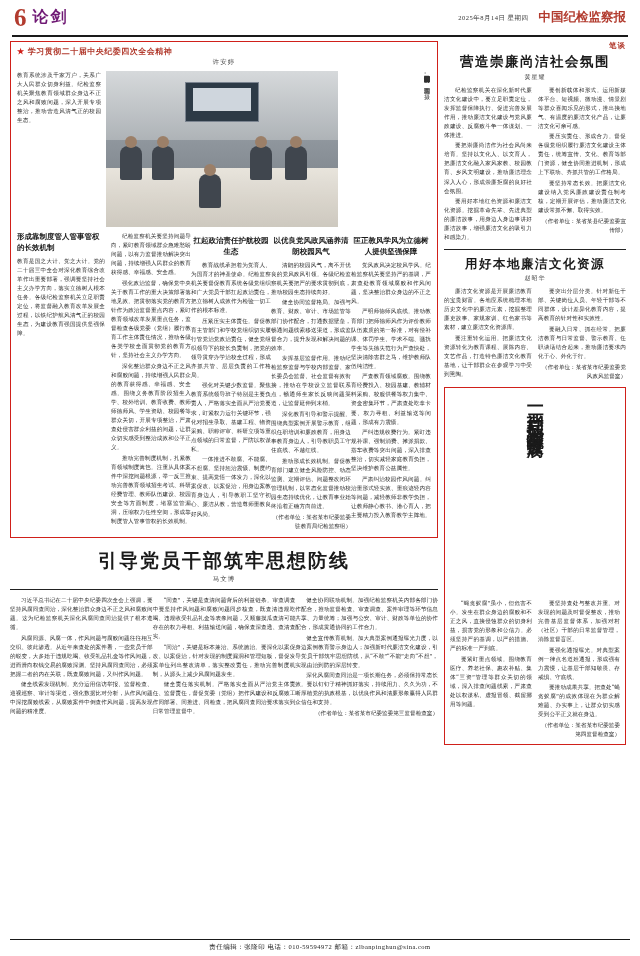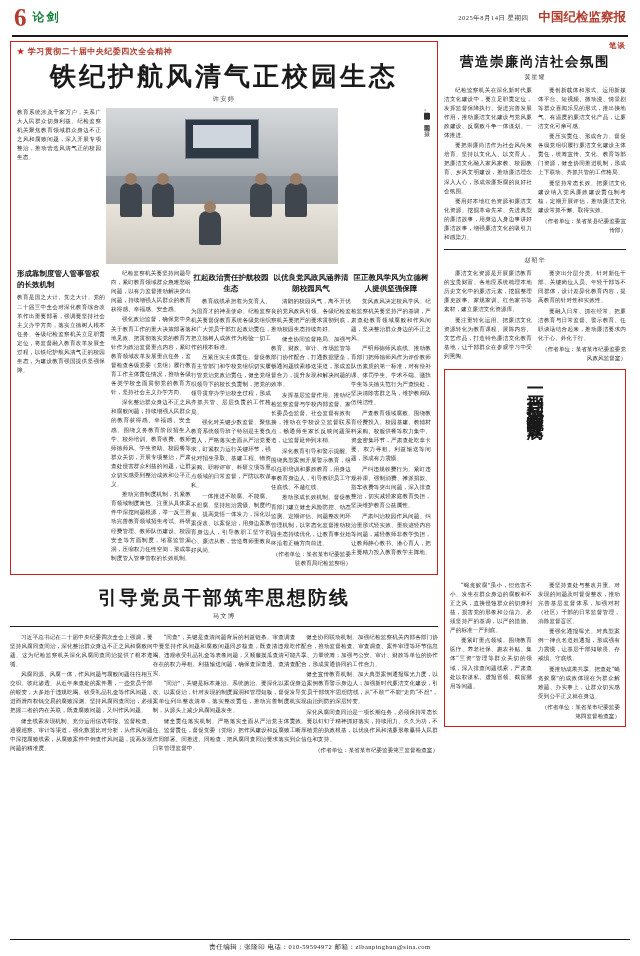--- a/index.html
+++ b/index.html
@@ -30,24 +30,24 @@
   }
   .page-num {
     font-size: 25px;
     color: #b23b2e;
     font-weight: bold;
     line-height: 1;
     margin-right: 6px;
     font-family: "Liberation Serif", serif;
   }
   .section-name {
-    font-size: 12px;
+    font-size: 16px;
     font-weight: bold;
     letter-spacing: 2px;
-    color: #15803d;
+    color: #701a75;
   }
   .masthead-right {
     margin-left: auto;
     display: flex;
     align-items: flex-end;
     gap: 10px;
     text-align: center;
   }
   .date-line {
     font-size: 6.5px;
@@ -274,21 +274,20 @@
 
   <div class="body-grid">
 
     <div class="left-col">
 
       <div class="redbox">
         <div class="kicker">
           <span class="star">★</span>
           <span>学习贯彻二十届中央纪委四次全会精神</span>
         </div>
-        <div class="headline-main">铁纪护航风清气正校园生态</div>
         <div class="byline">许安婷</div>
 
         <div class="photo-row">
           <div class="sidetext">
             <div class="txt">教育系统涉及千家万户，关系广大人民群众切身利益。纪检监察机关聚焦教育领域群众身边不正之风和腐败问题，深入开展专项整治，推动营造风清气正的校园生态。</div>
           </div>
 
           <div class="photo-wrap">
             <div class="photo">
               <div class="wallpanel"></div>
@@ -407,20 +406,21 @@
             <p>要创新载体和形式。运用新媒体平台、短视频、微动漫、情景剧等群众喜闻乐见的形式，推出接地气、有温度的廉洁文化产品，让廉洁文化可亲可感。</p>
             <p>要压实责任、形成合力。督促各级党组织履行廉洁文化建设主体责任，统筹宣传、文化、教育等部门资源，健全协同推进机制，形成上下联动、齐抓共管的工作格局。</p>
             <p>要坚持常态长效。把廉洁文化建设纳入党风廉政建设责任制考核，定期开展评估，推动廉洁文化建设常抓不懈、取得实效。</p>
           </div>
           <div class="sig">（作者单位：某省某县纪委监委宣传部）</div>
         </div>
       </div>
 
       <div class="hr-light"></div>
 
+      <div class="rh-title sm">用好本地廉洁文化资源</div>
       <div class="rh-byline">赵昭华</div>
       <div class="cols2">
         <div class="col">
           <div class="txt">
             <p>廉洁文化资源是开展廉洁教育的宝贵财富。各地应系统梳理本地历史文化中的廉洁元素，挖掘整理廉吏故事、家规家训、红色家书等素材，建立廉洁文化资源库。</p>
             <p>要注重转化运用。把廉洁文化资源转化为教育课程、展陈内容、文艺作品，打造特色廉洁文化教育基地，让干部群众在参观学习中受到熏陶。</p>
           </div>
         </div>
         <div class="col">
           <div class="txt">

